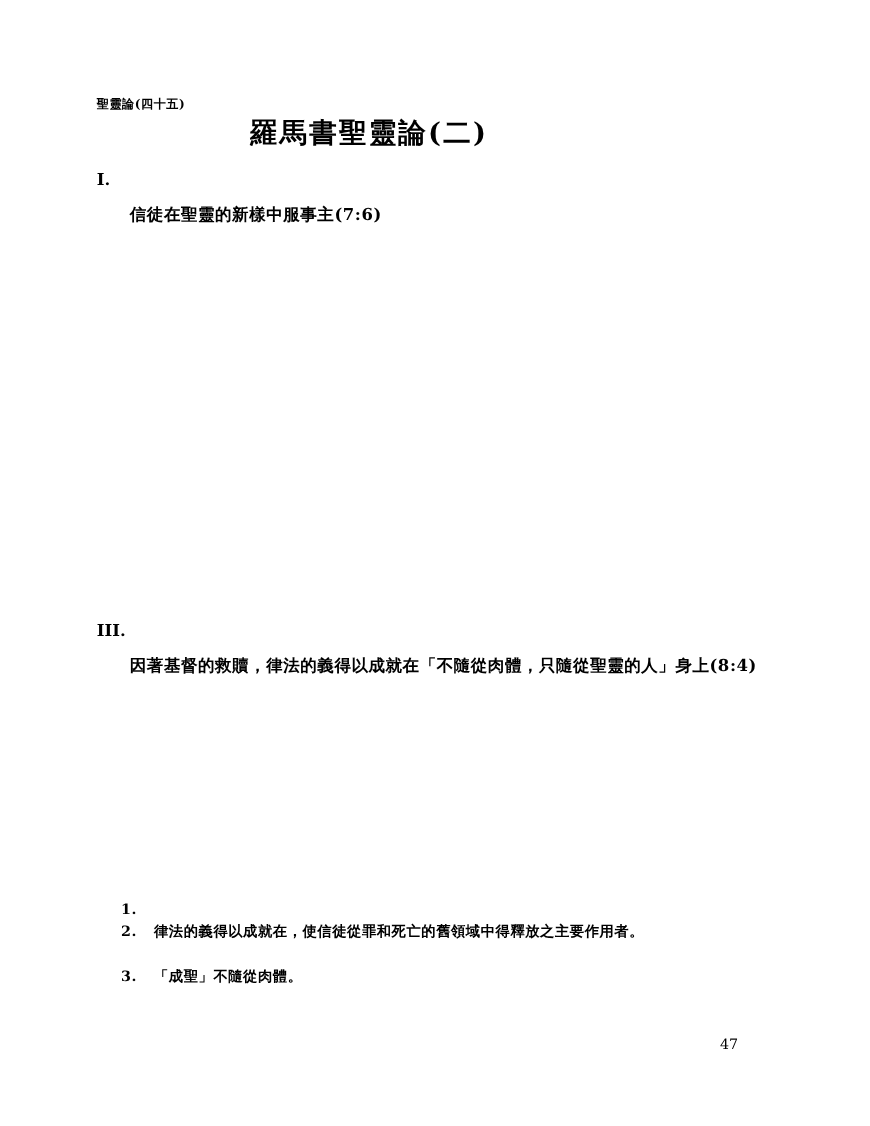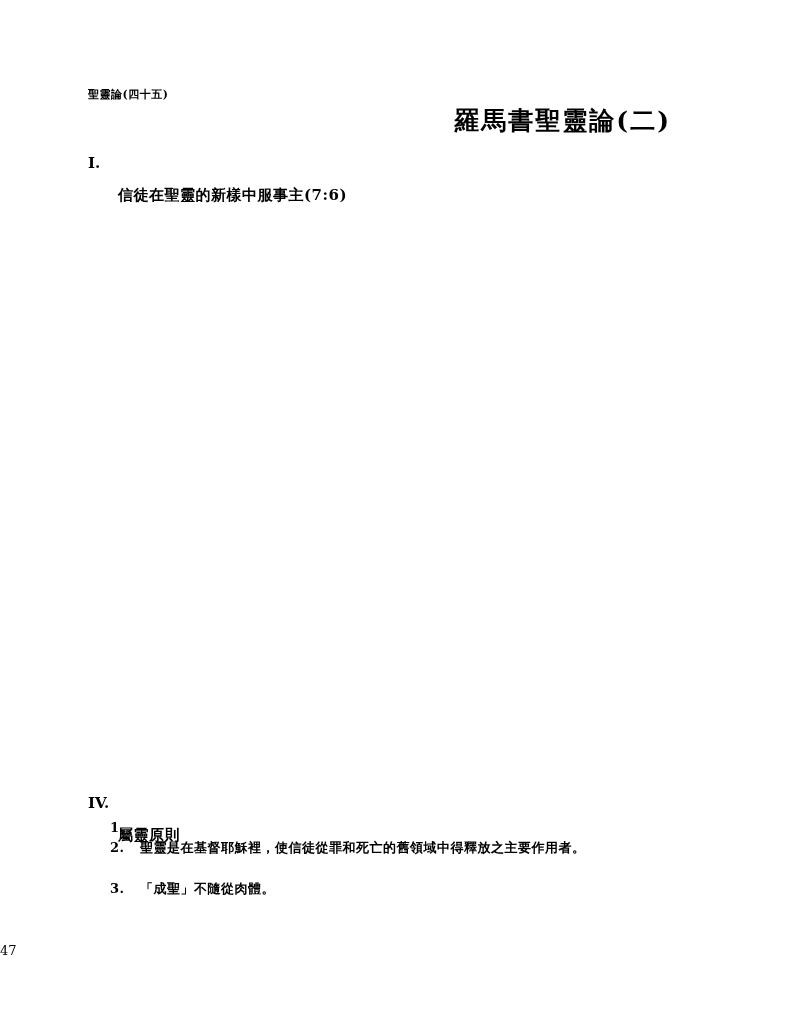--- a/index.html
+++ b/index.html
@@ -30,21 +30,21 @@
     font-weight: bold;
     font-family: "DejaVu Serif", "Liberation Serif", serif;
     letter-spacing: 0.5px;
     line-height: 1.2;
   }
   .doc-title {
     position: absolute;
     left: 0;
     right: 0;
     top: 104px;
-    text-align: right;
+    text-align: center;
     font-size: 25px;
     font-weight: bold;
     letter-spacing: 2px;
     font-family: "DejaVu Serif", "Liberation Serif", serif;
   }
   .section {
     position: absolute;
     left: 88px;
     width: 615px;
     font-size: 15px;
@@ -88,53 +88,53 @@
     position: absolute;
     left: 0;
     top: 0;
     width: 26px;
   }
   .page-number {
     position: absolute;
     left: 0;
     right: 0;
     top: 943px;
-    text-align: left;
+    text-align: right;
     font-size: 13px;
     font-family: "DejaVu Serif", "Liberation Serif", serif;
   }
 </style>
 </head>
 <body>
 
 <div class="page">
 
   <div class="header-note">聖靈論(四十五)</div>
 
   <div class="doc-title">羅馬書聖靈論(二)</div>
 
   <div class="section" id="sec1">
     <span class="marker">I.</span>
     <div class="body">信徒在聖靈的新樣中服事主(7:6)</div>
   </div>
 
 
+  <div class="section" id="sec3">
+    <span class="marker">III.</span>
+    <div class="body">因著基督的救贖，律法的義得以成就在「不隨從肉體，只隨從聖靈的人」身上(8:4)</div>
+  </div>
 
-  <div class="section" id="sec4">
-    <span class="marker">IV.</span>
-    <div class="body">屬靈原則</div>
-  </div>
 
   <div class="sub-list">
     <div class="sub-item">
       <span class="num">1.</span>
     </div>
     <div class="sub-item">
       <span class="num">2.</span>
-      <span>聖靈是在基督耶穌裡，使信徒從罪和死亡的舊領域中得釋放之主要作用者。</span>
+      <span>律法的義得以成就在，使信徒從罪和死亡的舊領域中得釋放之主要作用者。</span>
     </div>
     <div class="sub-item">
       <span class="num">3.</span>
       <span>「成聖」不隨從肉體。</span>
     </div>
   </div>
 
   <div class="page-number">47</div>
 
 </div>

